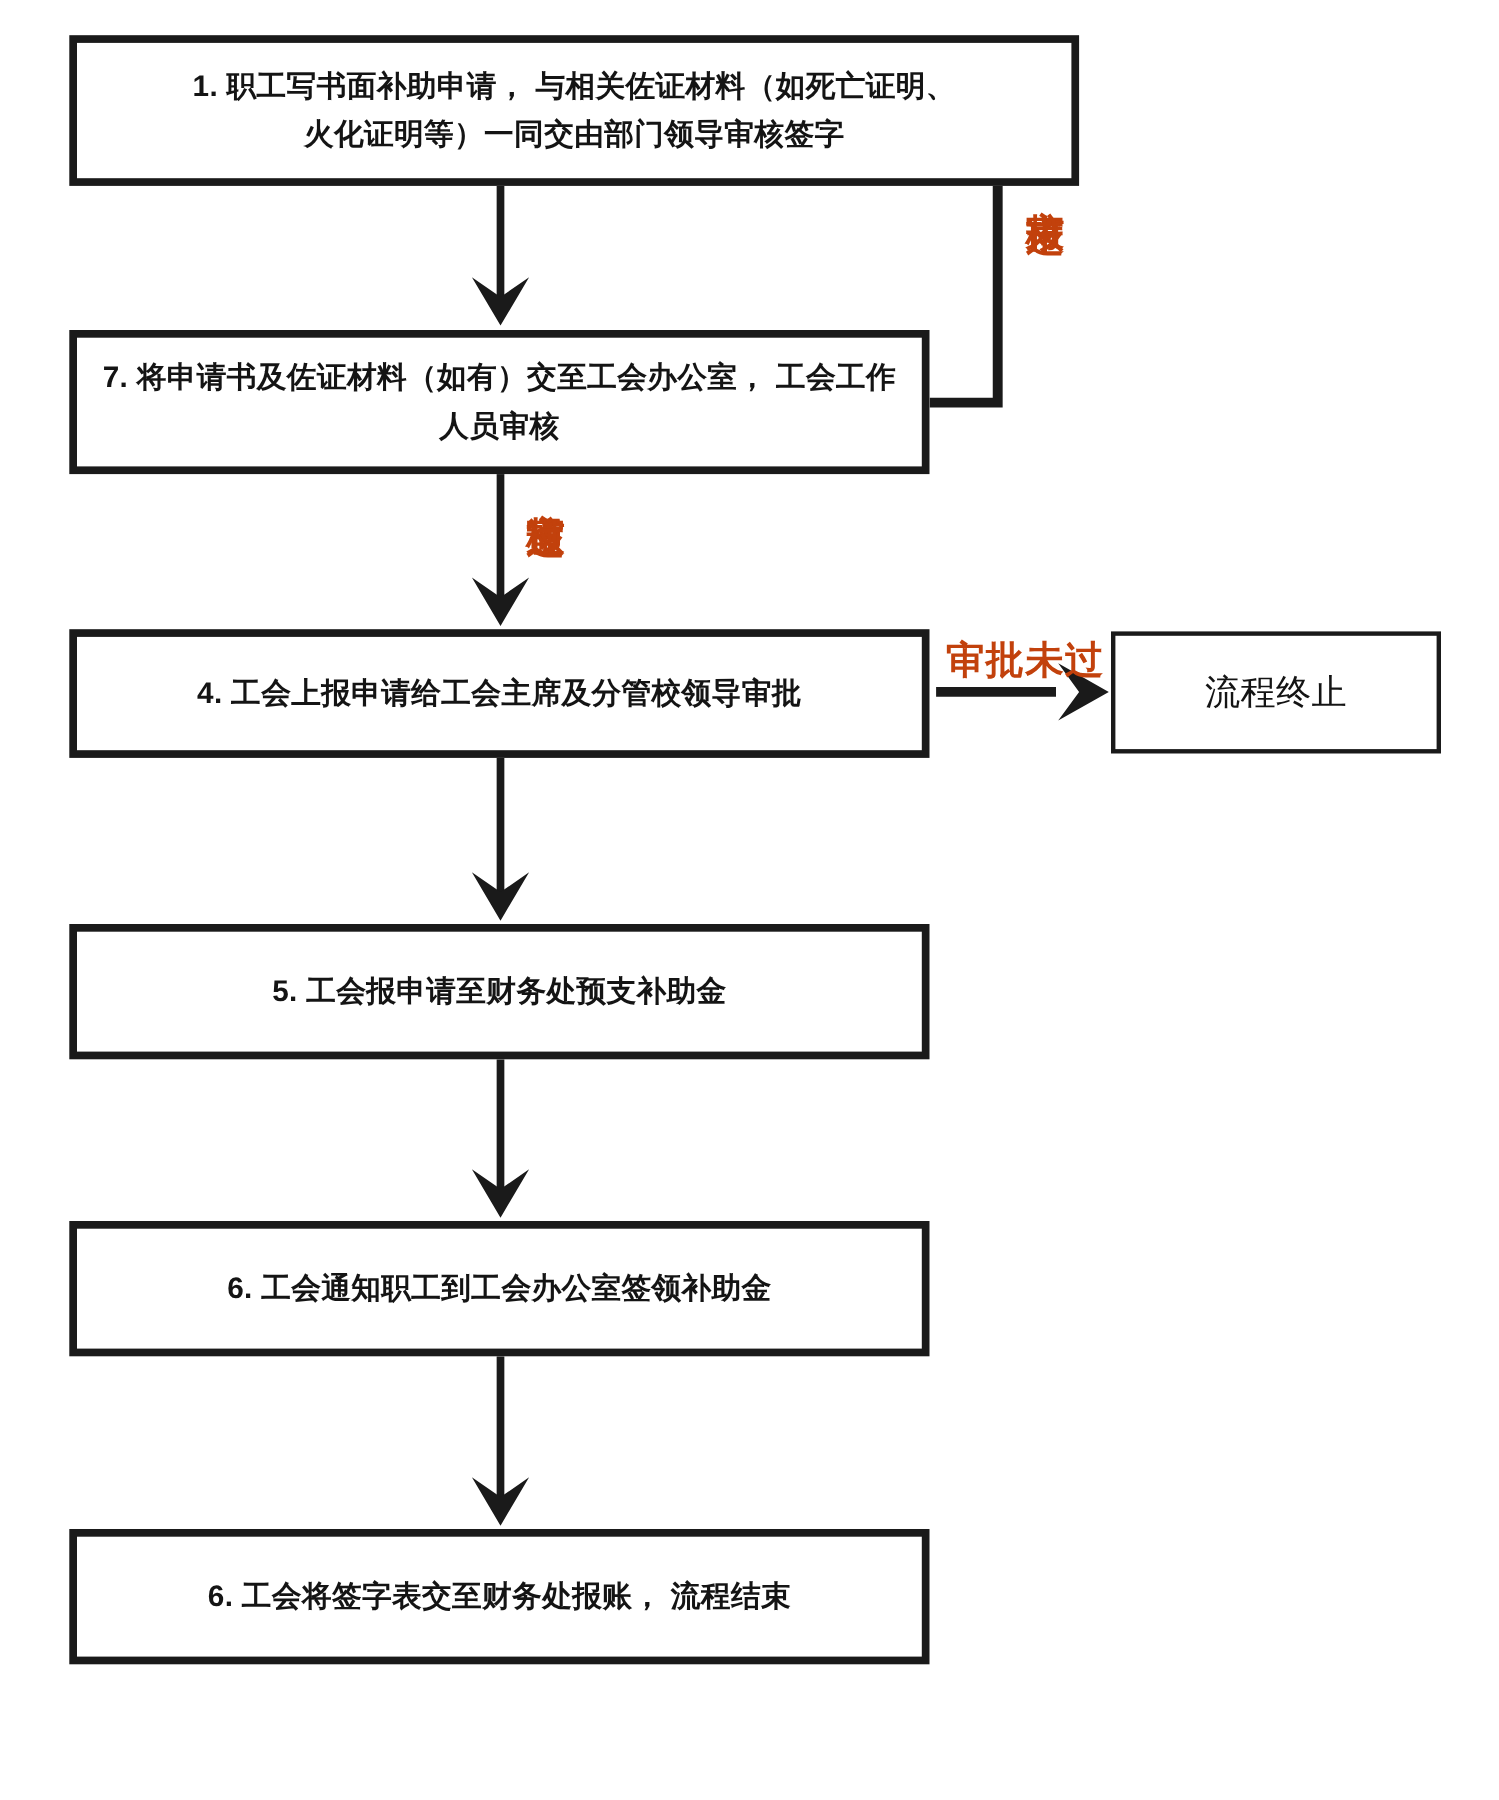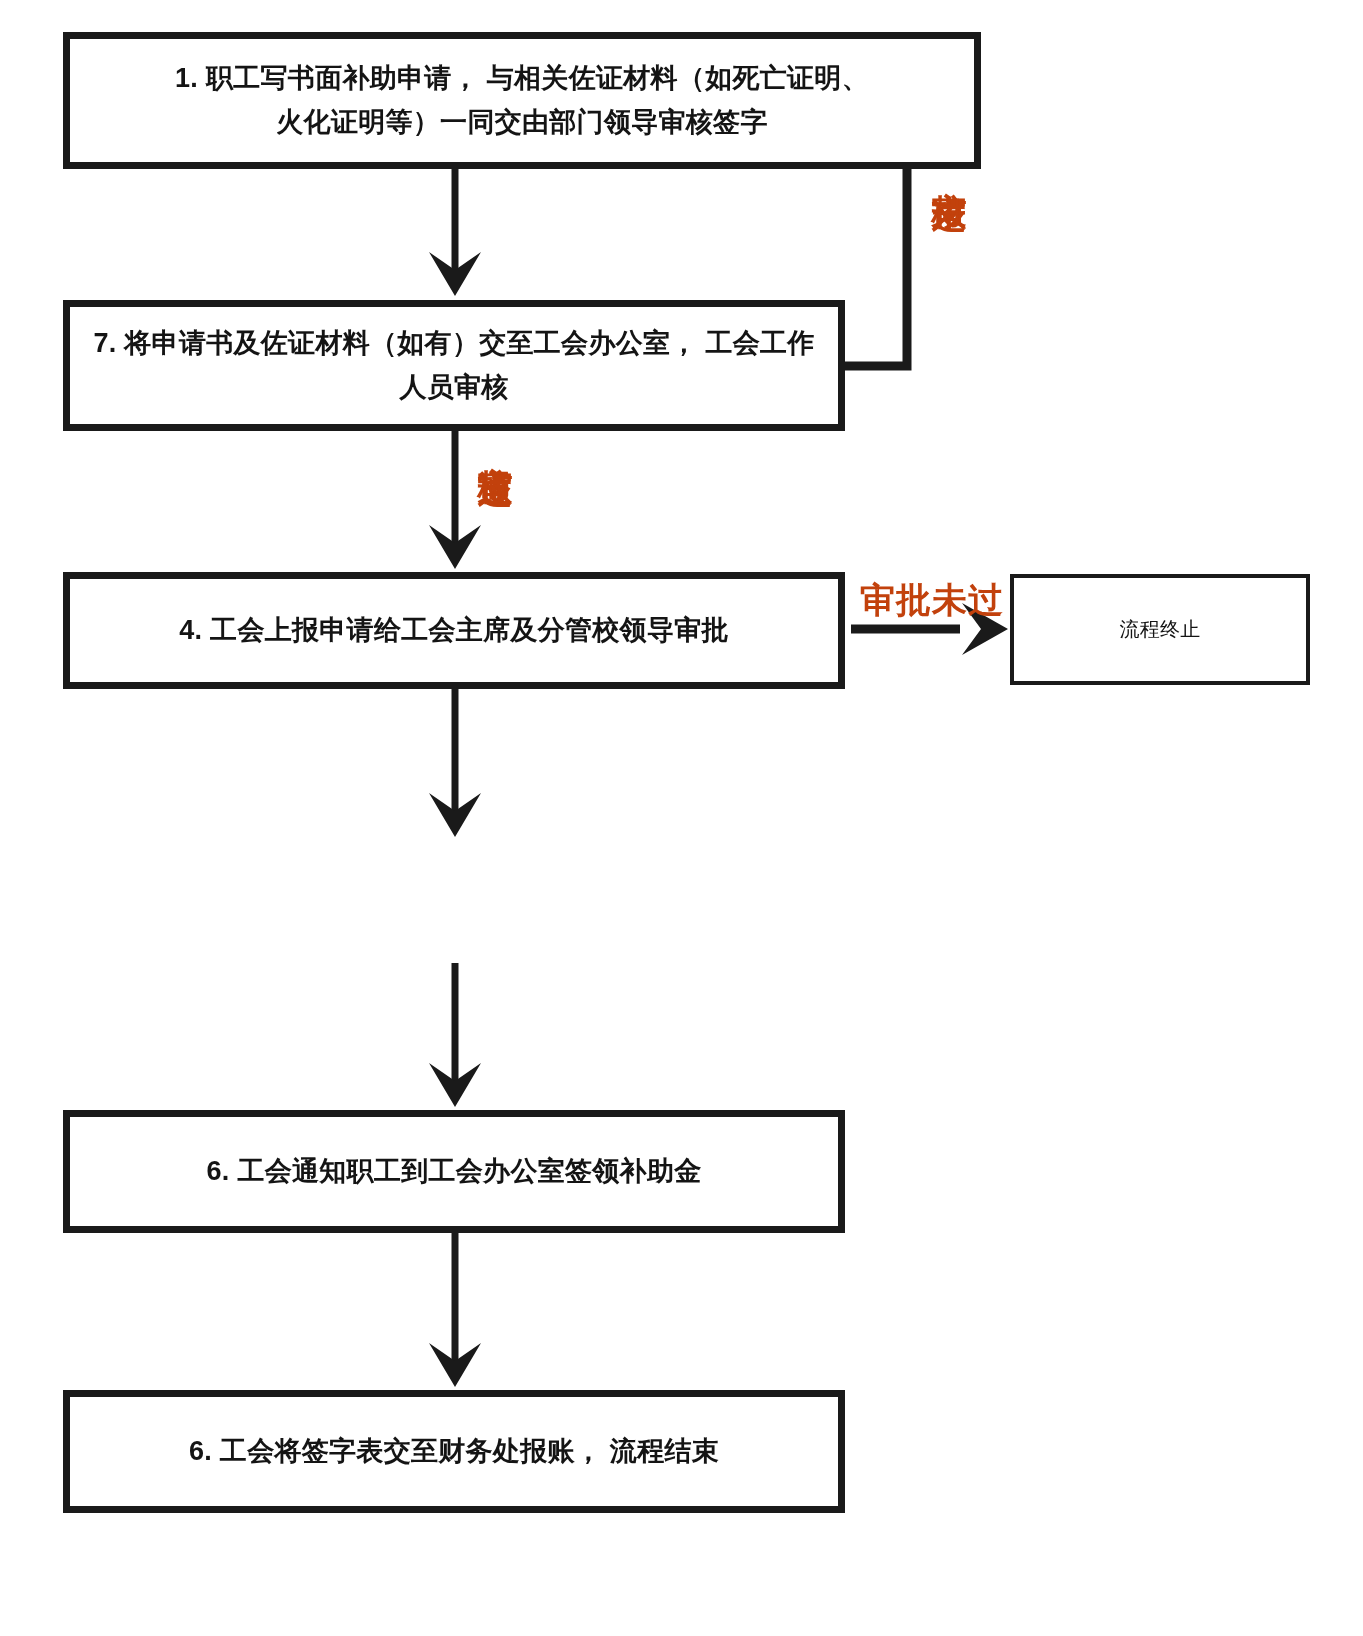--- a/index.html
+++ b/index.html
@@ -31,21 +31,21 @@
   .node .txt{
     font-size:27px;
     line-height:1.62;
     font-weight:700;
     letter-spacing:0.3px;
     color:#141414;
     white-space:pre-line;
   }
   .node.thin .txt{
     font-weight:400;
-    font-size:20px;
+    font-size:32px;
   }
 
   
   #wires{
     position:absolute;
     left:0; top:0;
     width:1363px;
     height:1636px;
     pointer-events:none;
   }
@@ -122,20 +122,23 @@
 
   <div class="node" id="node-step2" style="left:63px; top:300px; width:782px; height:131px;">
     <span class="txt">7. 将申请书及佐证材料（如有）交至工会办公室，  工会工作
 人员审核</span>
   </div>
 
   <div class="node" id="node-step4" style="left:63px; top:572px; width:782px; height:117px;">
     <span class="txt">4. 工会上报申请给工会主席及分管校领导审批</span>
   </div>
 
+  <div class="node" id="node-step5" style="left:63px; top:840px; width:782px; height:123px;">
+    <span class="txt">5. 工会报申请至财务处预支补助金</span>
+  </div>
 
   <div class="node" id="node-step6" style="left:63px; top:1110px; width:782px; height:123px;">
     <span class="txt">6. 工会通知职工到工会办公室签领补助金</span>
   </div>
 
   <div class="node" id="node-step7" style="left:63px; top:1390px; width:782px; height:123px;">
     <span class="txt">6. 工会将签字表交至财务处报账，  流程结束</span>
   </div>
 
   <div class="node thin" id="node-terminate" style="left:1010px; top:574px; width:300px; height:111px;">

